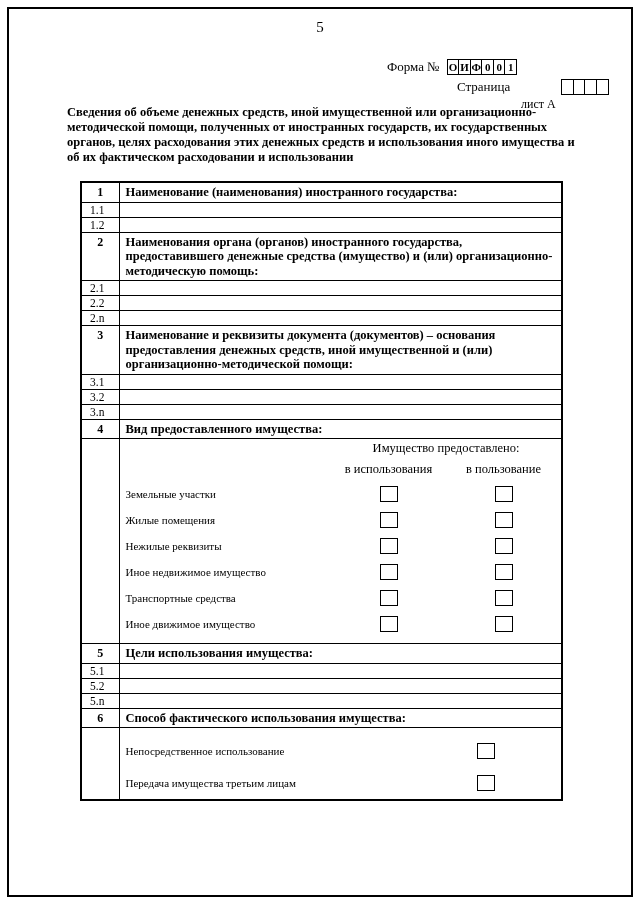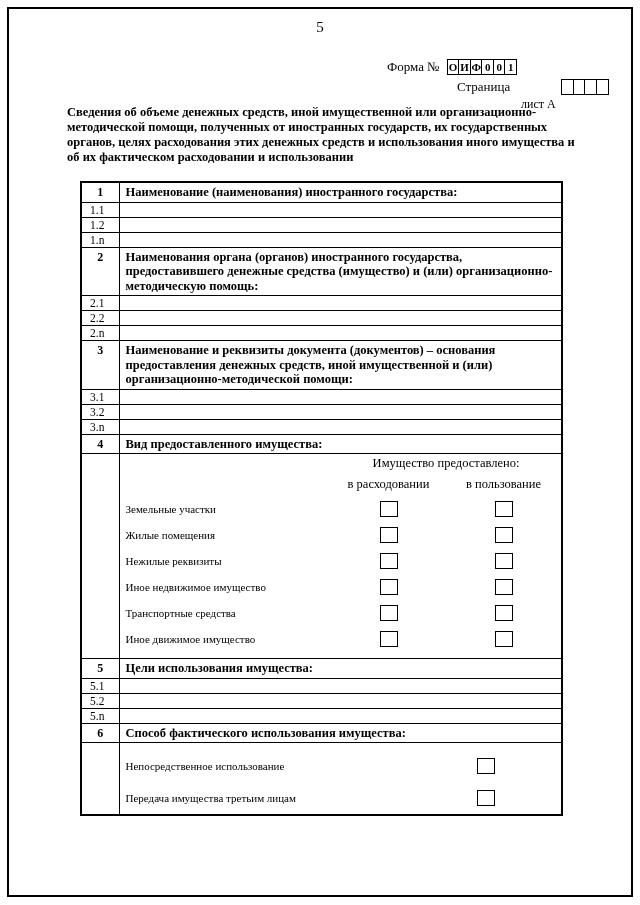--- a/index.html
+++ b/index.html
@@ -109,24 +109,20 @@
       <td class="body bhdr">Наименование (наименования) иностранного государства:</td>
     </tr>
     <tr class="r-sub">
       <td class="num nsub">1.1</td>
       <td class="body"></td>
     </tr>
     <tr class="r-sub">
       <td class="num nsub">1.2</td>
       <td class="body"></td>
     </tr>
-    <tr class="r-sub">
-      <td class="num nsub">1.n</td>
-      <td class="body"></td>
-    </tr>
 
     <tr>
       <td class="num nhdr">2</td>
       <td class="body bhdr">Наименования органа (органов) иностранного государства, предоставившего денежные средства (имущество) и (или) организационно-методическую помощь:</td>
     </tr>
     <tr class="r-sub">
       <td class="num nsub">2.1</td>
       <td class="body"></td>
     </tr>
     <tr class="r-sub">
@@ -161,21 +157,21 @@
     </tr>
     <tr>
       <td class="num"></td>
       <td class="body sec4">
         <div class="prov-row">
           <div class="sp"></div>
           <div class="prov-hdr">Имущество предоставлено:</div>
         </div>
         <div class="col-row">
           <div class="sp"></div>
-          <div class="colhdr">в расходовании</div>
+          <div class="colhdr">в использования</div>
           <div class="colhdr">в пользование</div>
         </div>
         <div class="item-row">
           <div class="ilabel">Земельные участки</div>
           <div class="boxcol">
                 <span class="checkbox"></span>
               </div>
           <div class="boxcol">
                 <span class="checkbox"></span>
               </div>

